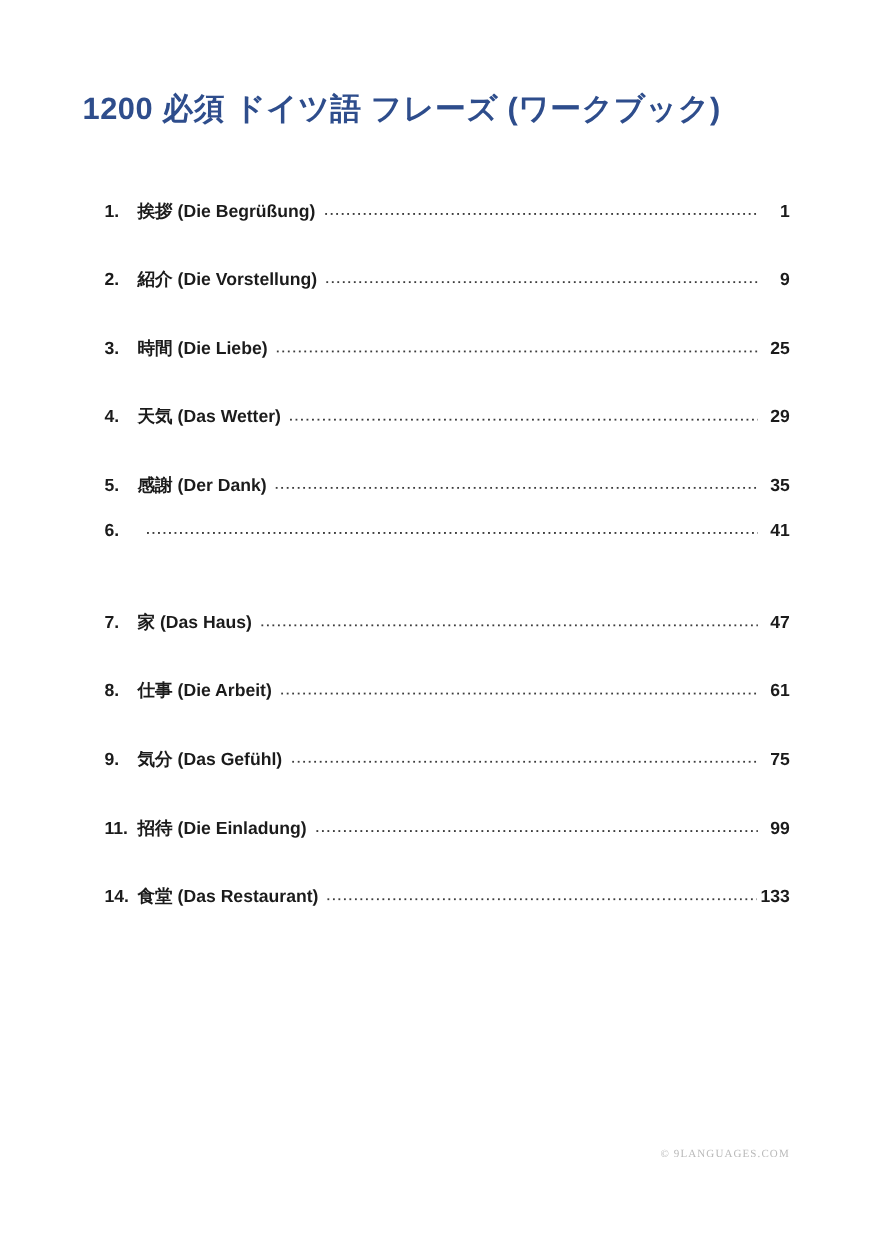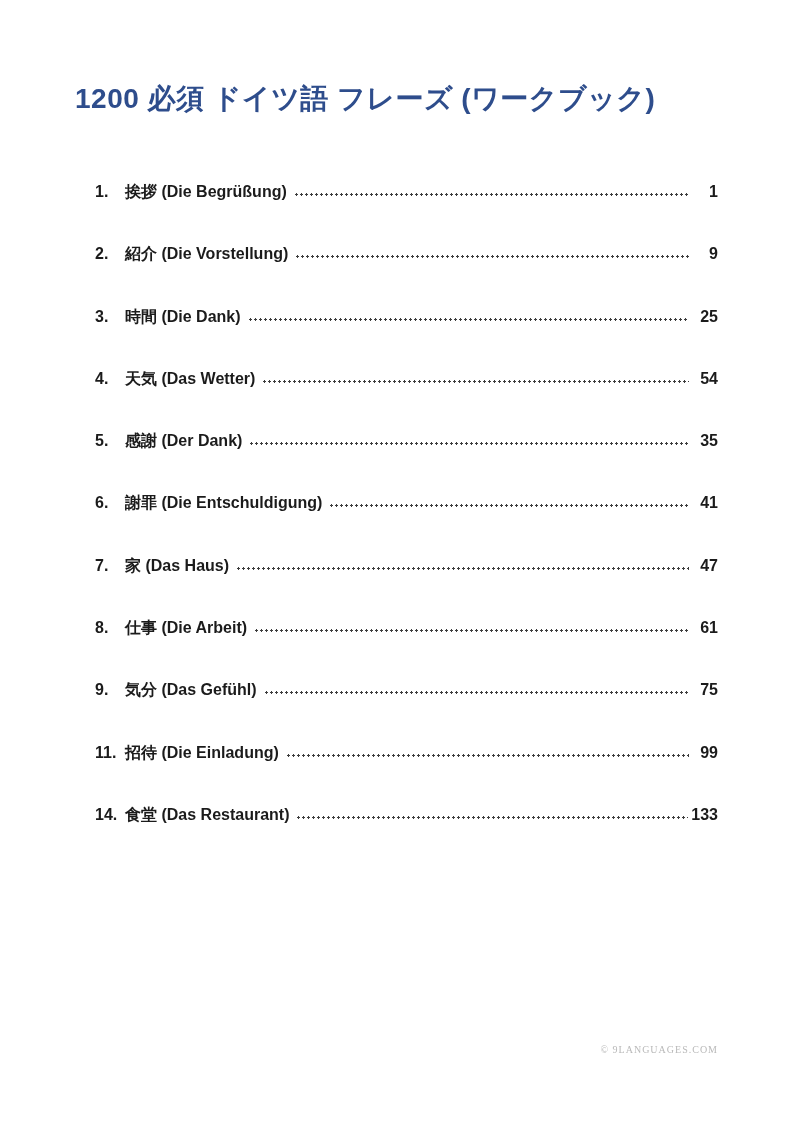--- a/index.html
+++ b/index.html
@@ -93,42 +93,41 @@
 
   <div class="toc-row">
     <span class="toc-num">2.</span>
     <span class="toc-label">紹介 (Die Vorstellung)</span>
     <span class="leader"></span>
     <span class="toc-page">9</span>
   </div>
 
   <div class="toc-row">
     <span class="toc-num">3.</span>
-    <span class="toc-label">時間 (Die Dank)</span>
+    <span class="toc-label">時間 (Die Liebe)</span>
     <span class="leader"></span>
     <span class="toc-page">25</span>
   </div>
 
   <div class="toc-row">
     <span class="toc-num">4.</span>
     <span class="toc-label">天気 (Das Wetter)</span>
     <span class="leader"></span>
-    <span class="toc-page">54</span>
+    <span class="toc-page">29</span>
   </div>
 
   <div class="toc-row">
     <span class="toc-num">5.</span>
     <span class="toc-label">感謝 (Der Dank)</span>
     <span class="leader"></span>
     <span class="toc-page">35</span>
   </div>
 
   <div class="toc-row">
     <span class="toc-num">6.</span>
-    <span class="toc-label">謝罪 (Die Entschuldigung)</span>
     <span class="leader"></span>
     <span class="toc-page">41</span>
   </div>
 
   <div class="toc-row">
     <span class="toc-num">7.</span>
     <span class="toc-label">家 (Das Haus)</span>
     <span class="leader"></span>
     <span class="toc-page">47</span>
   </div>

